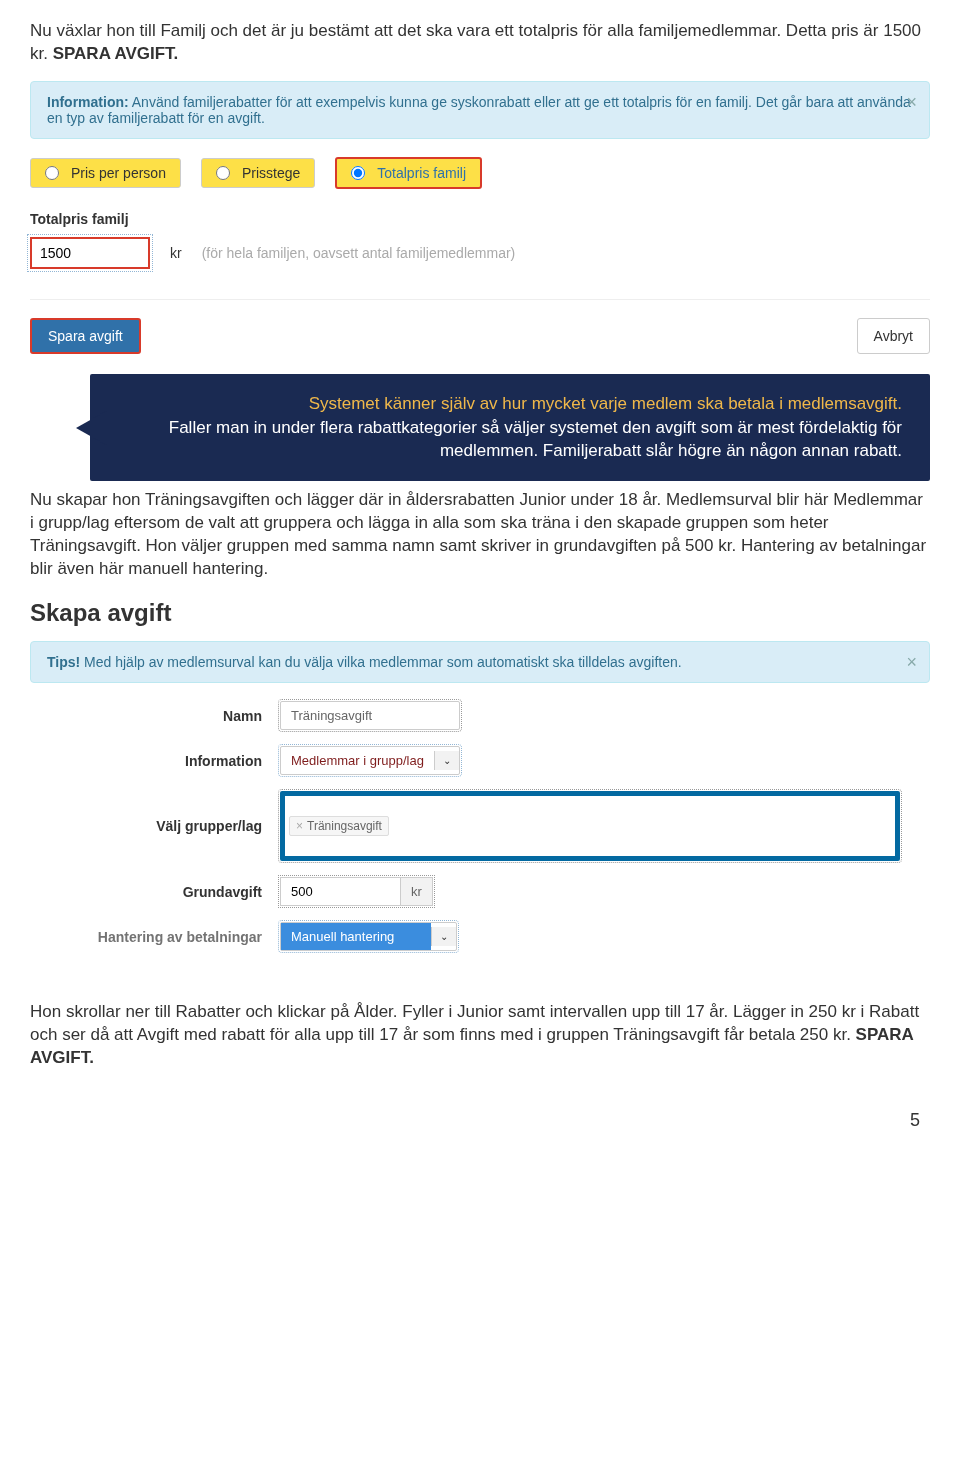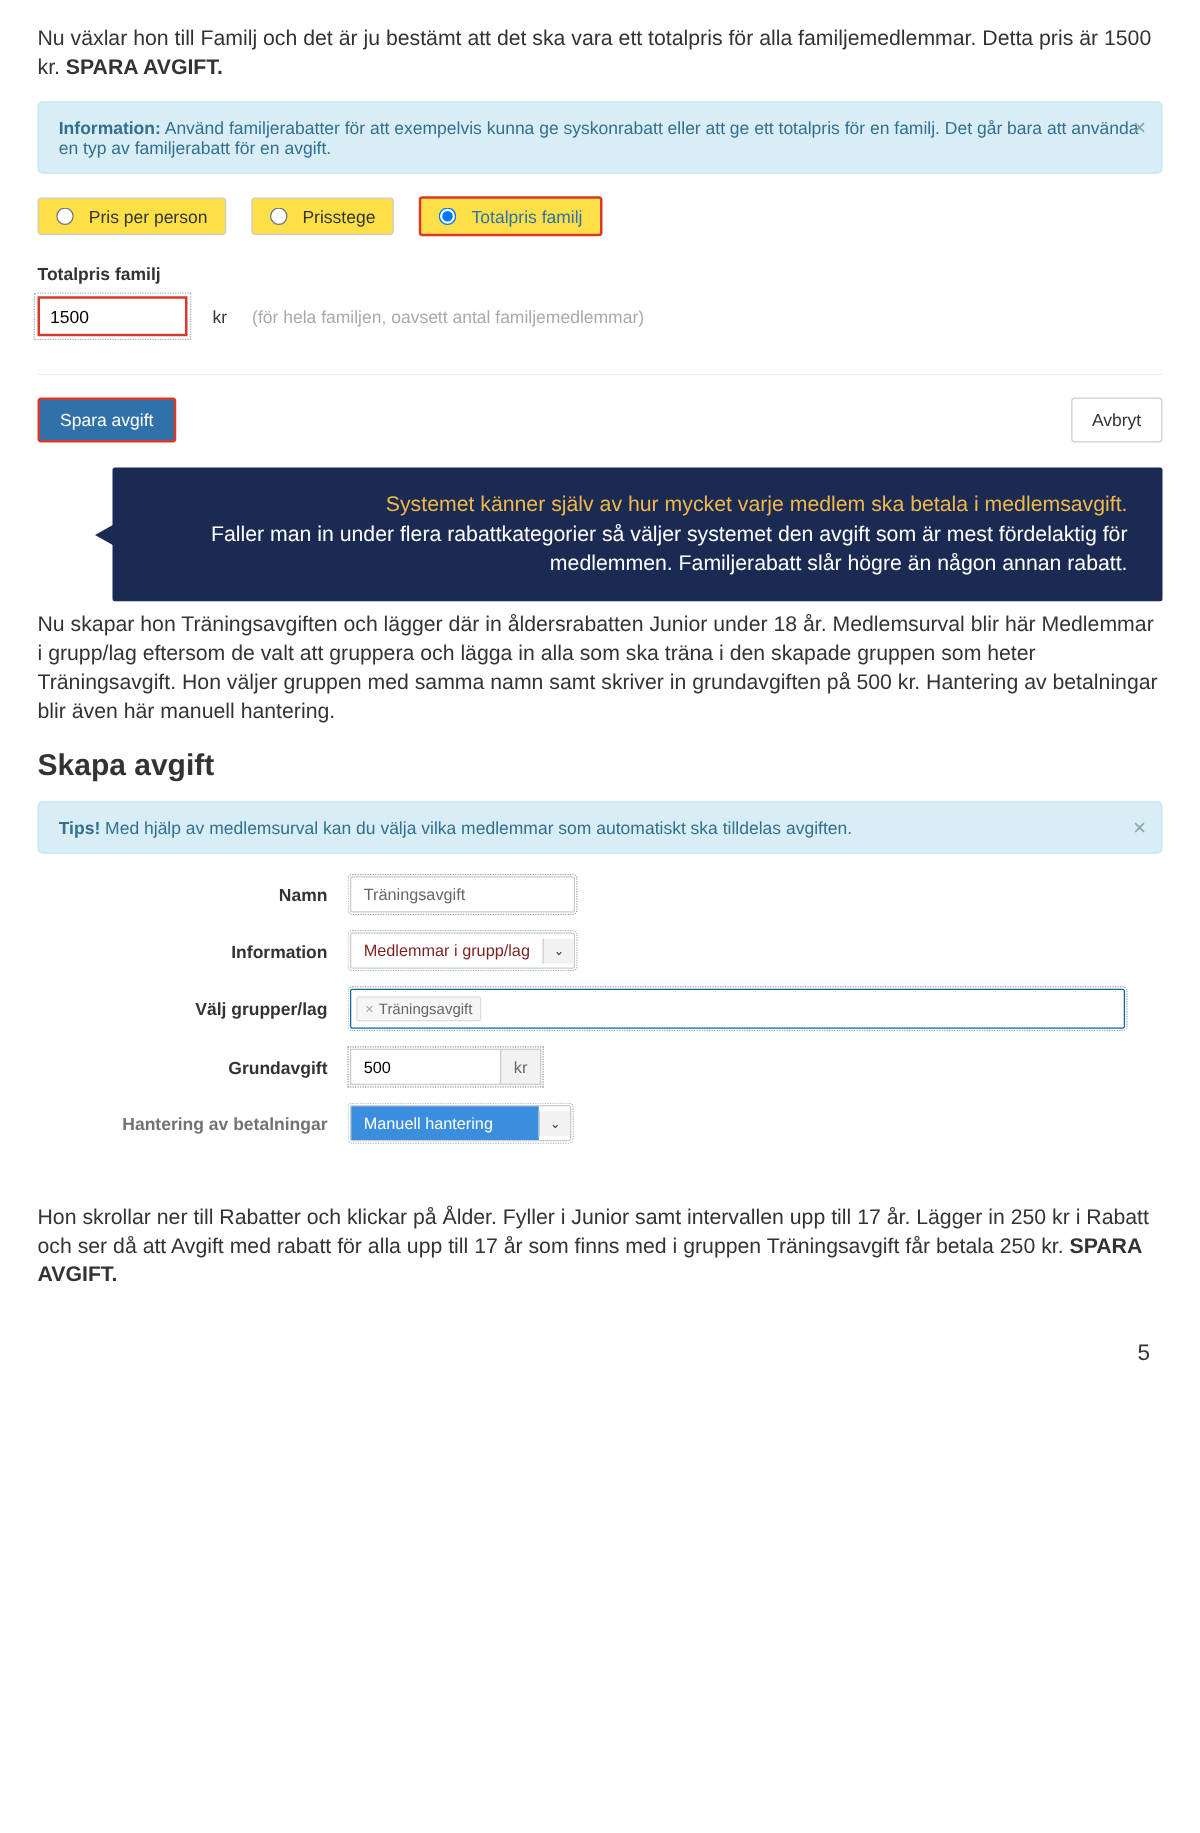--- a/index.html
+++ b/index.html
@@ -41,21 +41,21 @@
   .form-row { display: flex; align-items: center; margin-bottom: 16px; }
   .form-row .lbl { width: 250px; text-align: right; padding-right: 18px; font-size: 14px; font-weight: bold; color: #333; }
   .form-row .lbl.green { color: #737373; }
   .form-row .ctrl { flex: 1; }
   .text-input { width: 180px; padding: 6px 10px; border: 1px solid #ccc; border-radius: 2px; font-size: 13px; color: #666; }
   .text-input.dotted { outline: 1px dotted #999; outline-offset: 1px; }
   .select-box { display: inline-flex; align-items: center; border: 1px solid #ccc; border-radius: 2px; background: #fff; }
   .select-box .sel-val { padding: 6px 10px; min-width: 150px; font-size: 13px; color: #7f1d1d; }
   .select-box .sel-arrow { border-left: 1px solid #ccc; padding: 4px 8px; background: #f2f2f2; font-size: 10px; }
   .select-box.blue .sel-val { background: #3b8dde; color: #fff; }
-  .tag-box { display: inline-flex; align-items: center; border: 1px solid #0369a1; border-radius: 2px; padding: 5px 4px; }
+  .tag-box { display: inline-flex; align-items: center; border: 5px solid #0369a1; border-radius: 2px; padding: 20px 4px; }
   .tag { background: #f6f6f6; border: 1px solid #ddd; padding: 2px 6px; font-size: 12px; color: #666; border-radius: 2px; }
   .tag .x { color: #aaa; margin-right: 4px; cursor: pointer; }
   .input-group { display: inline-flex; align-items: center; }
   .input-group .num { width: 120px; padding: 6px 10px; border: 1px solid #ccc; border-right: none; font-size: 13px; }
   .input-group .addon { padding: 6px 10px; border: 1px solid #ccc; background: #f2f2f2; font-size: 13px; color: #666; }
   
   .page-num { text-align: right; font-size: 18px; margin-top: 40px; color: #333; padding-right: 10px; }
 </style>
 </head>
 <body>

